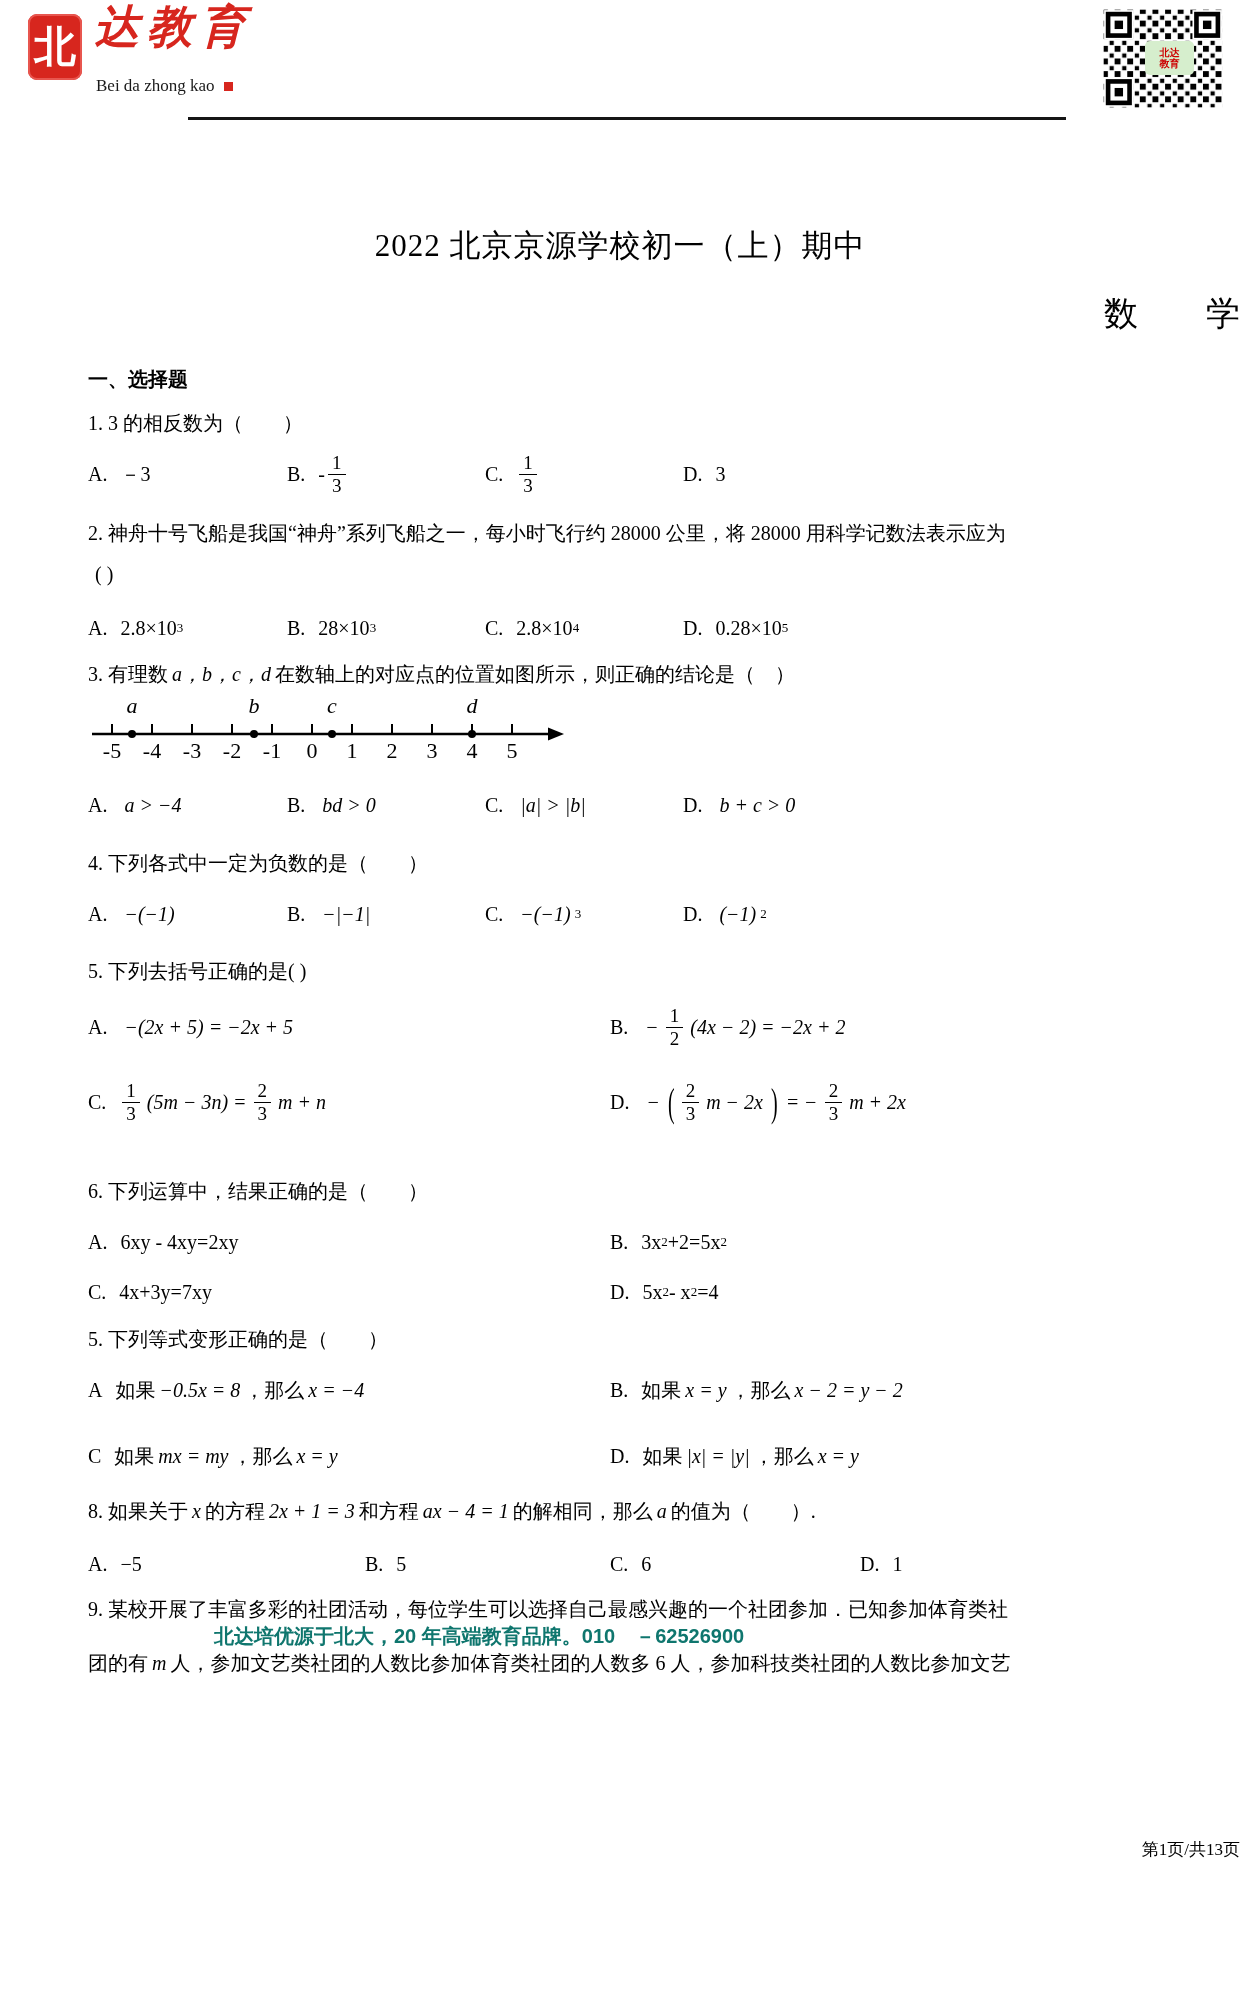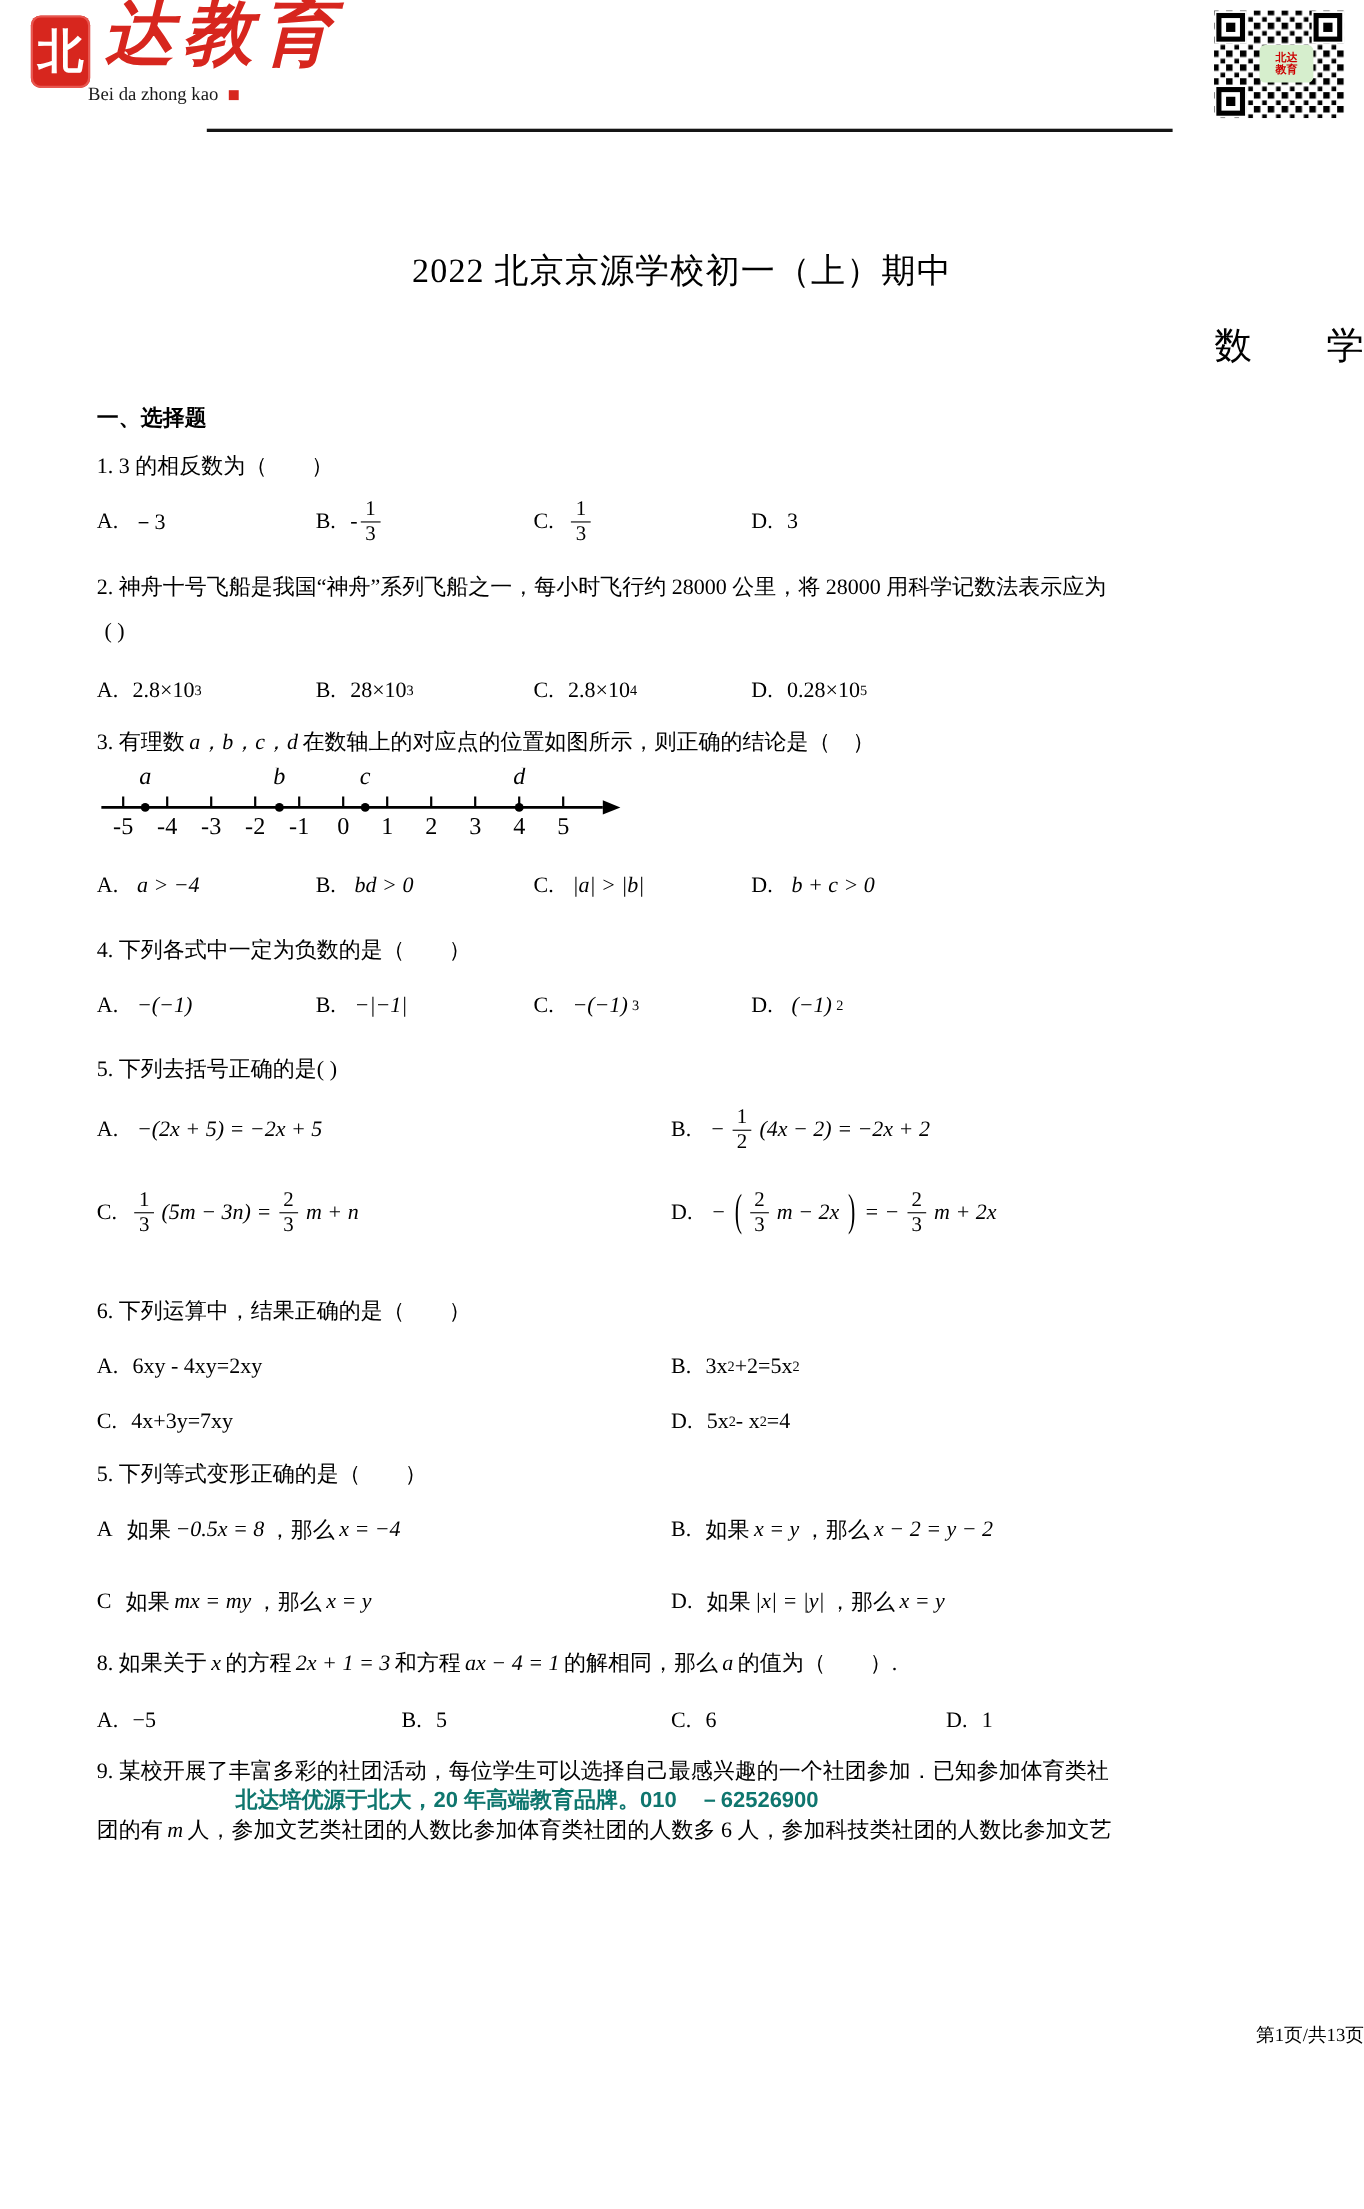--- a/index.html
+++ b/index.html
@@ -4,23 +4,23 @@
 <style>
   html,body{margin:0;padding:0;background:#fff;}
   .page{position:relative;width:1240px;height:2008px;background:#ffffff;overflow:hidden;
         font-family:"Liberation Serif","DejaVu Serif",serif;font-size:20px;color:#000;}
 
   
   .seal{position:absolute;left:28px;top:14px;width:54px;height:66px;background:#d7261e;
         border-radius:9px;display:flex;align-items:center;justify-content:center;
         box-shadow:inset 0 0 0 2px #e8564f;}
   .seal span{color:#fff;font-size:42px;font-weight:700;font-family:"Liberation Serif",serif;}
-  .logo-script{position:absolute;left:94px;top:4px;font-size:64px;font-weight:700;font-style:italic;
-        color:#d7261e;letter-spacing:8px;font-family:Liberation Mono, monospace;line-height:1;}
-  .logo-caption{position:absolute;left:80px;top:76px;font-size:17px;color:#1a1a1a;}
+  .logo-script{position:absolute;left:94px;top:4px;font-size:45px;font-weight:700;font-style:italic;
+        color:#d7261e;letter-spacing:8px;font-family:Liberation Sans, sans-serif;line-height:1;}
+  .logo-caption{position:absolute;left:96px;top:76px;font-size:17px;color:#1a1a1a;}
   .caption-sq{display:inline-block;width:9px;height:9px;background:#d7261e;margin-left:9px;}
   .slogan{position:absolute;left:272px;top:90px;width:575px;font-family:"Liberation Sans","DejaVu Sans",sans-serif;
         font-weight:700;font-size:19px;color:#fe0000;white-space:nowrap;}
   .hrule{position:absolute;left:188px;top:117px;width:878px;height:3px;background:#151515;}
   .qr{position:absolute;left:1102px;top:8px;width:122px;height:101px;}
   .qr-badge{position:absolute;left:43px;top:33px;width:49px;height:34px;background:#d6eecd;border-radius:5px;
         display:flex;flex-direction:column;align-items:center;justify-content:center;
         font-size:10px;line-height:1.15;color:#c00;font-weight:700;}
 
   

